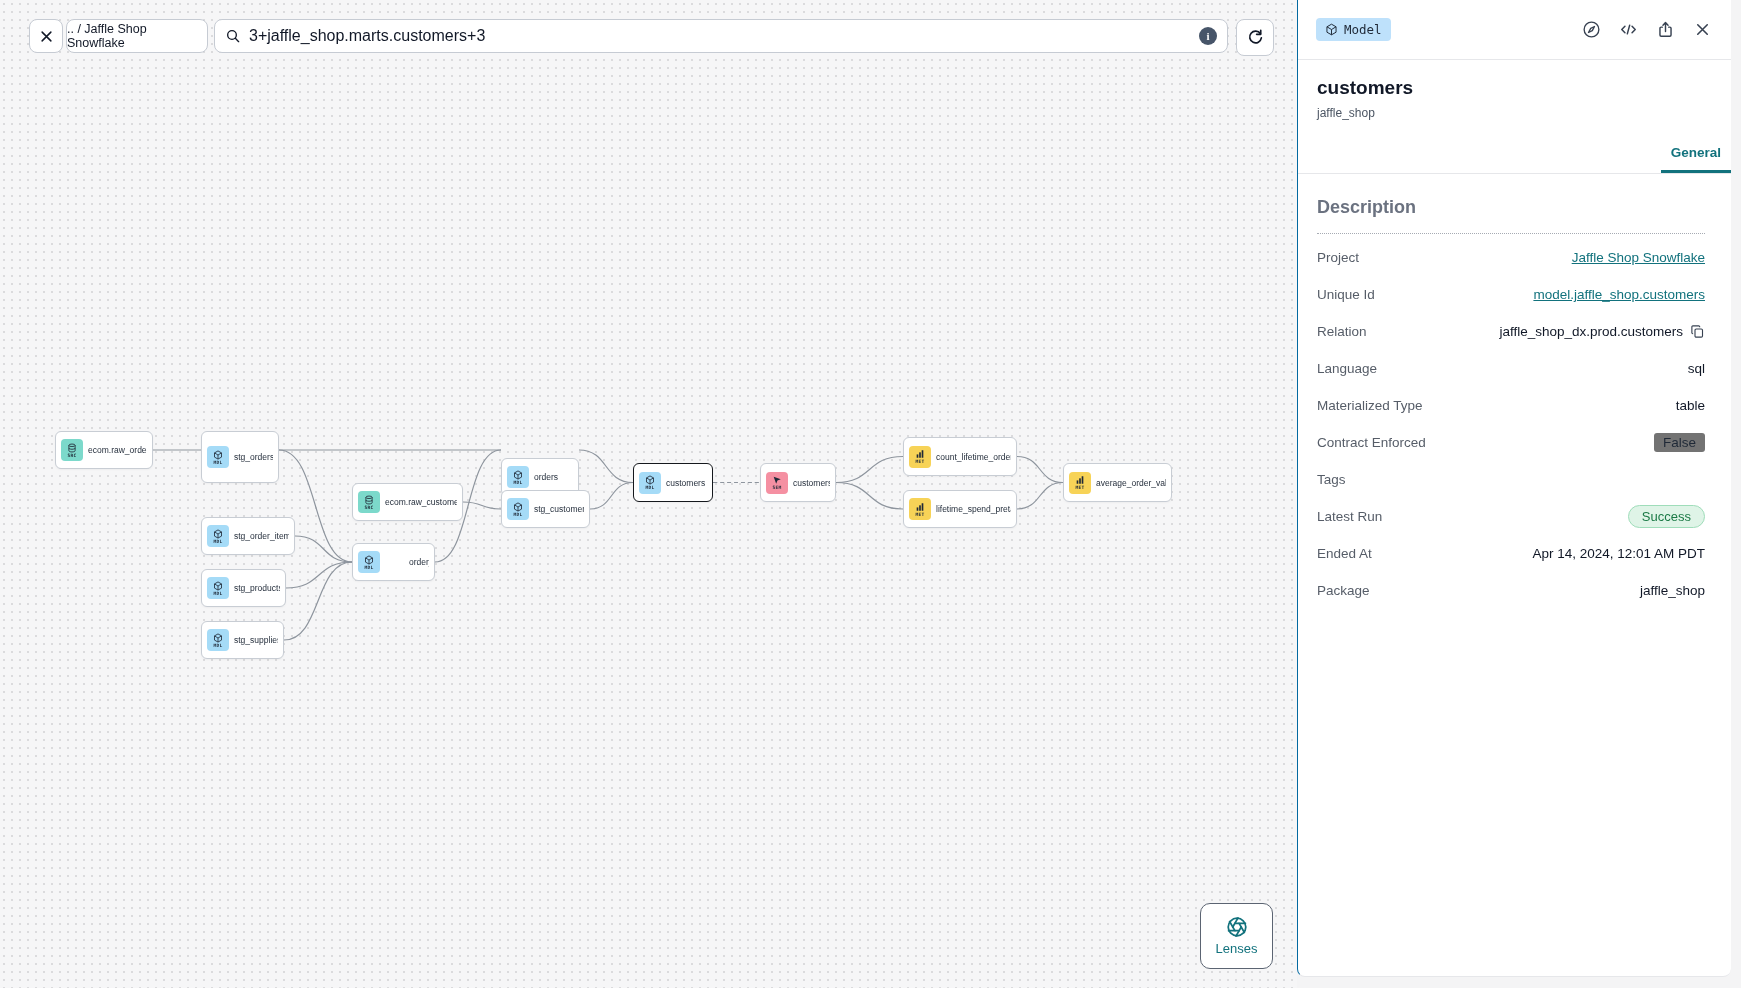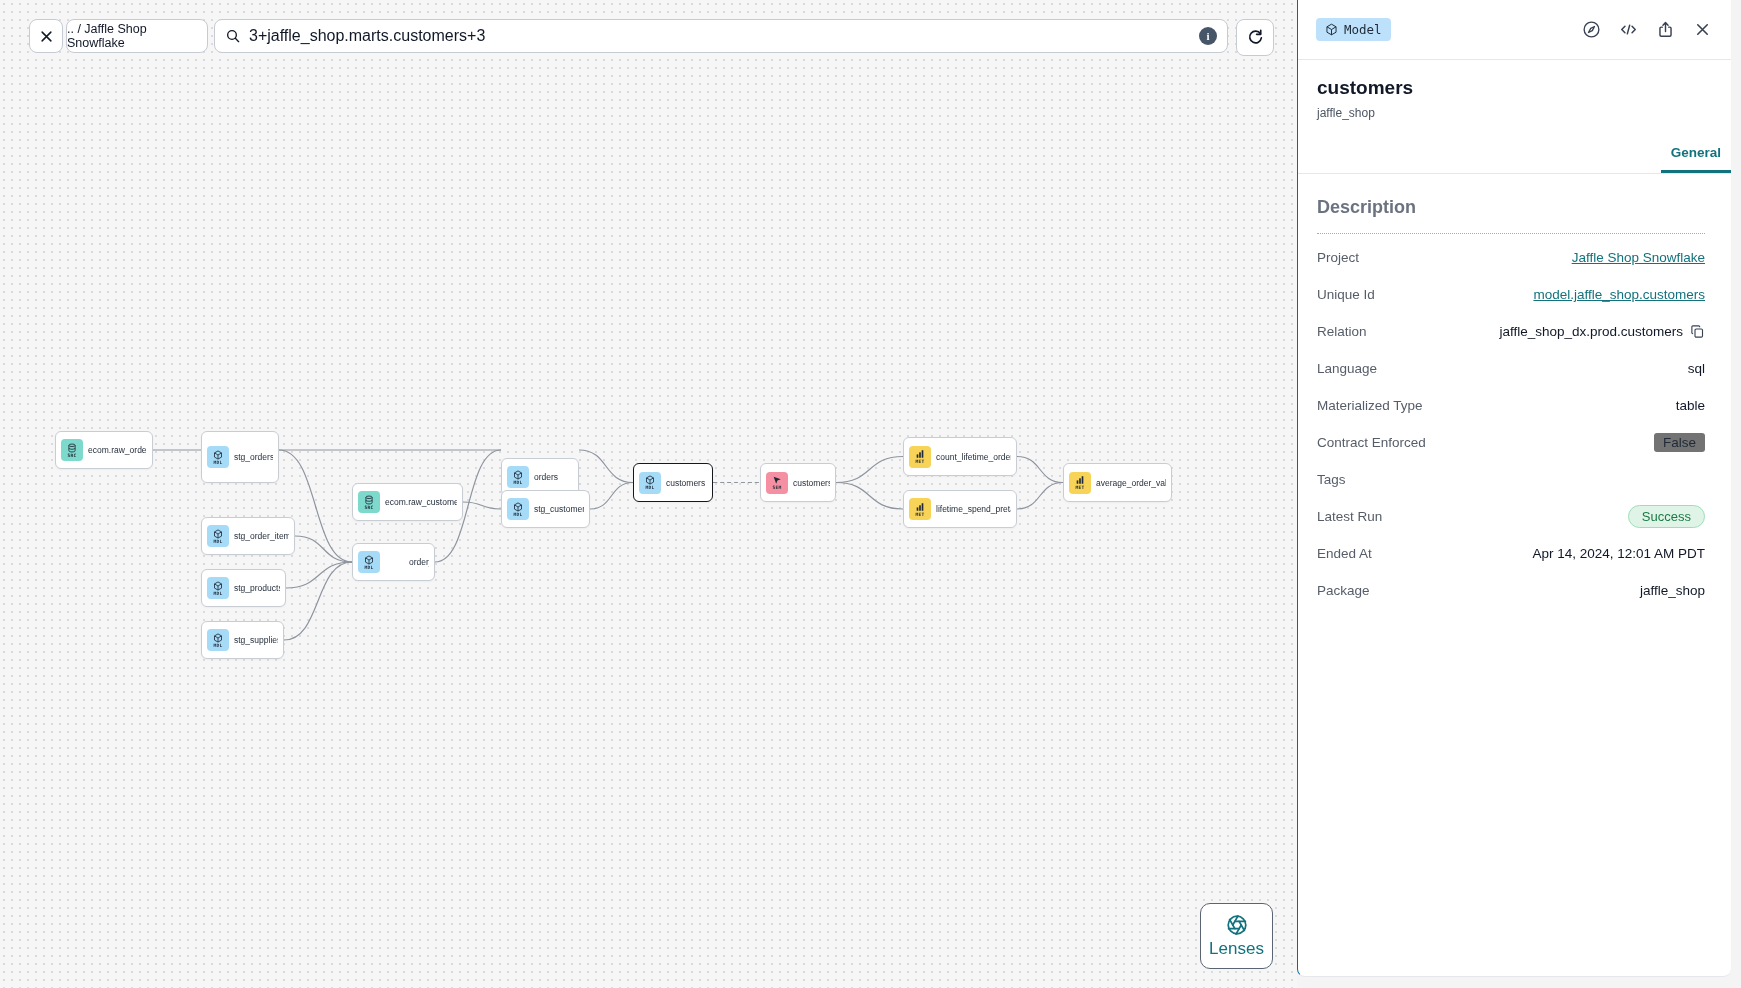--- a/index.html
+++ b/index.html
@@ -43,21 +43,21 @@
   .info-dot { width:18px; height:18px; border-radius:50%; background:#475569; color:#fff;
     display:flex; align-items:center; justify-content:center;
     font-size:11px; font-weight:bold; font-family:"Liberation Serif", serif; cursor:pointer; }
   #btn-refresh { left:1236px; top:19px; width:38px; height:37px; justify-content:center; cursor:pointer; }
 
   
   #lenses { position:absolute; left:1200px; top:903px; width:73px; height:66px;
     background:#fff; border:1px solid #5B6472; border-radius:10px;
     display:flex; flex-direction:column; align-items:center; justify-content:center;
     gap:3px; cursor:pointer; }
-  #lenses span { font-size:17px; color:var(--accent); }
+  #lenses span { font-size:13px; color:var(--accent); }
 
   
   :root { --accent:#12727D; }
   .panel { position:absolute; left:1297px; top:0; width:434px; height:977px;
     background:#fff; border-left:1px solid #0369a1; border-bottom:1px solid #E6E7EA;
     border-radius:0 0 8px 8px; overflow:hidden; }
   .panel-head { height:60px; display:flex; align-items:center;
     justify-content:space-between; padding:0 18px; border-bottom:1px solid #E6E7EA; }
   .res-badge { background:#BEE1FB; border-radius:4px; padding:4px 9px;
     display:flex; align-items:center; gap:6px;

